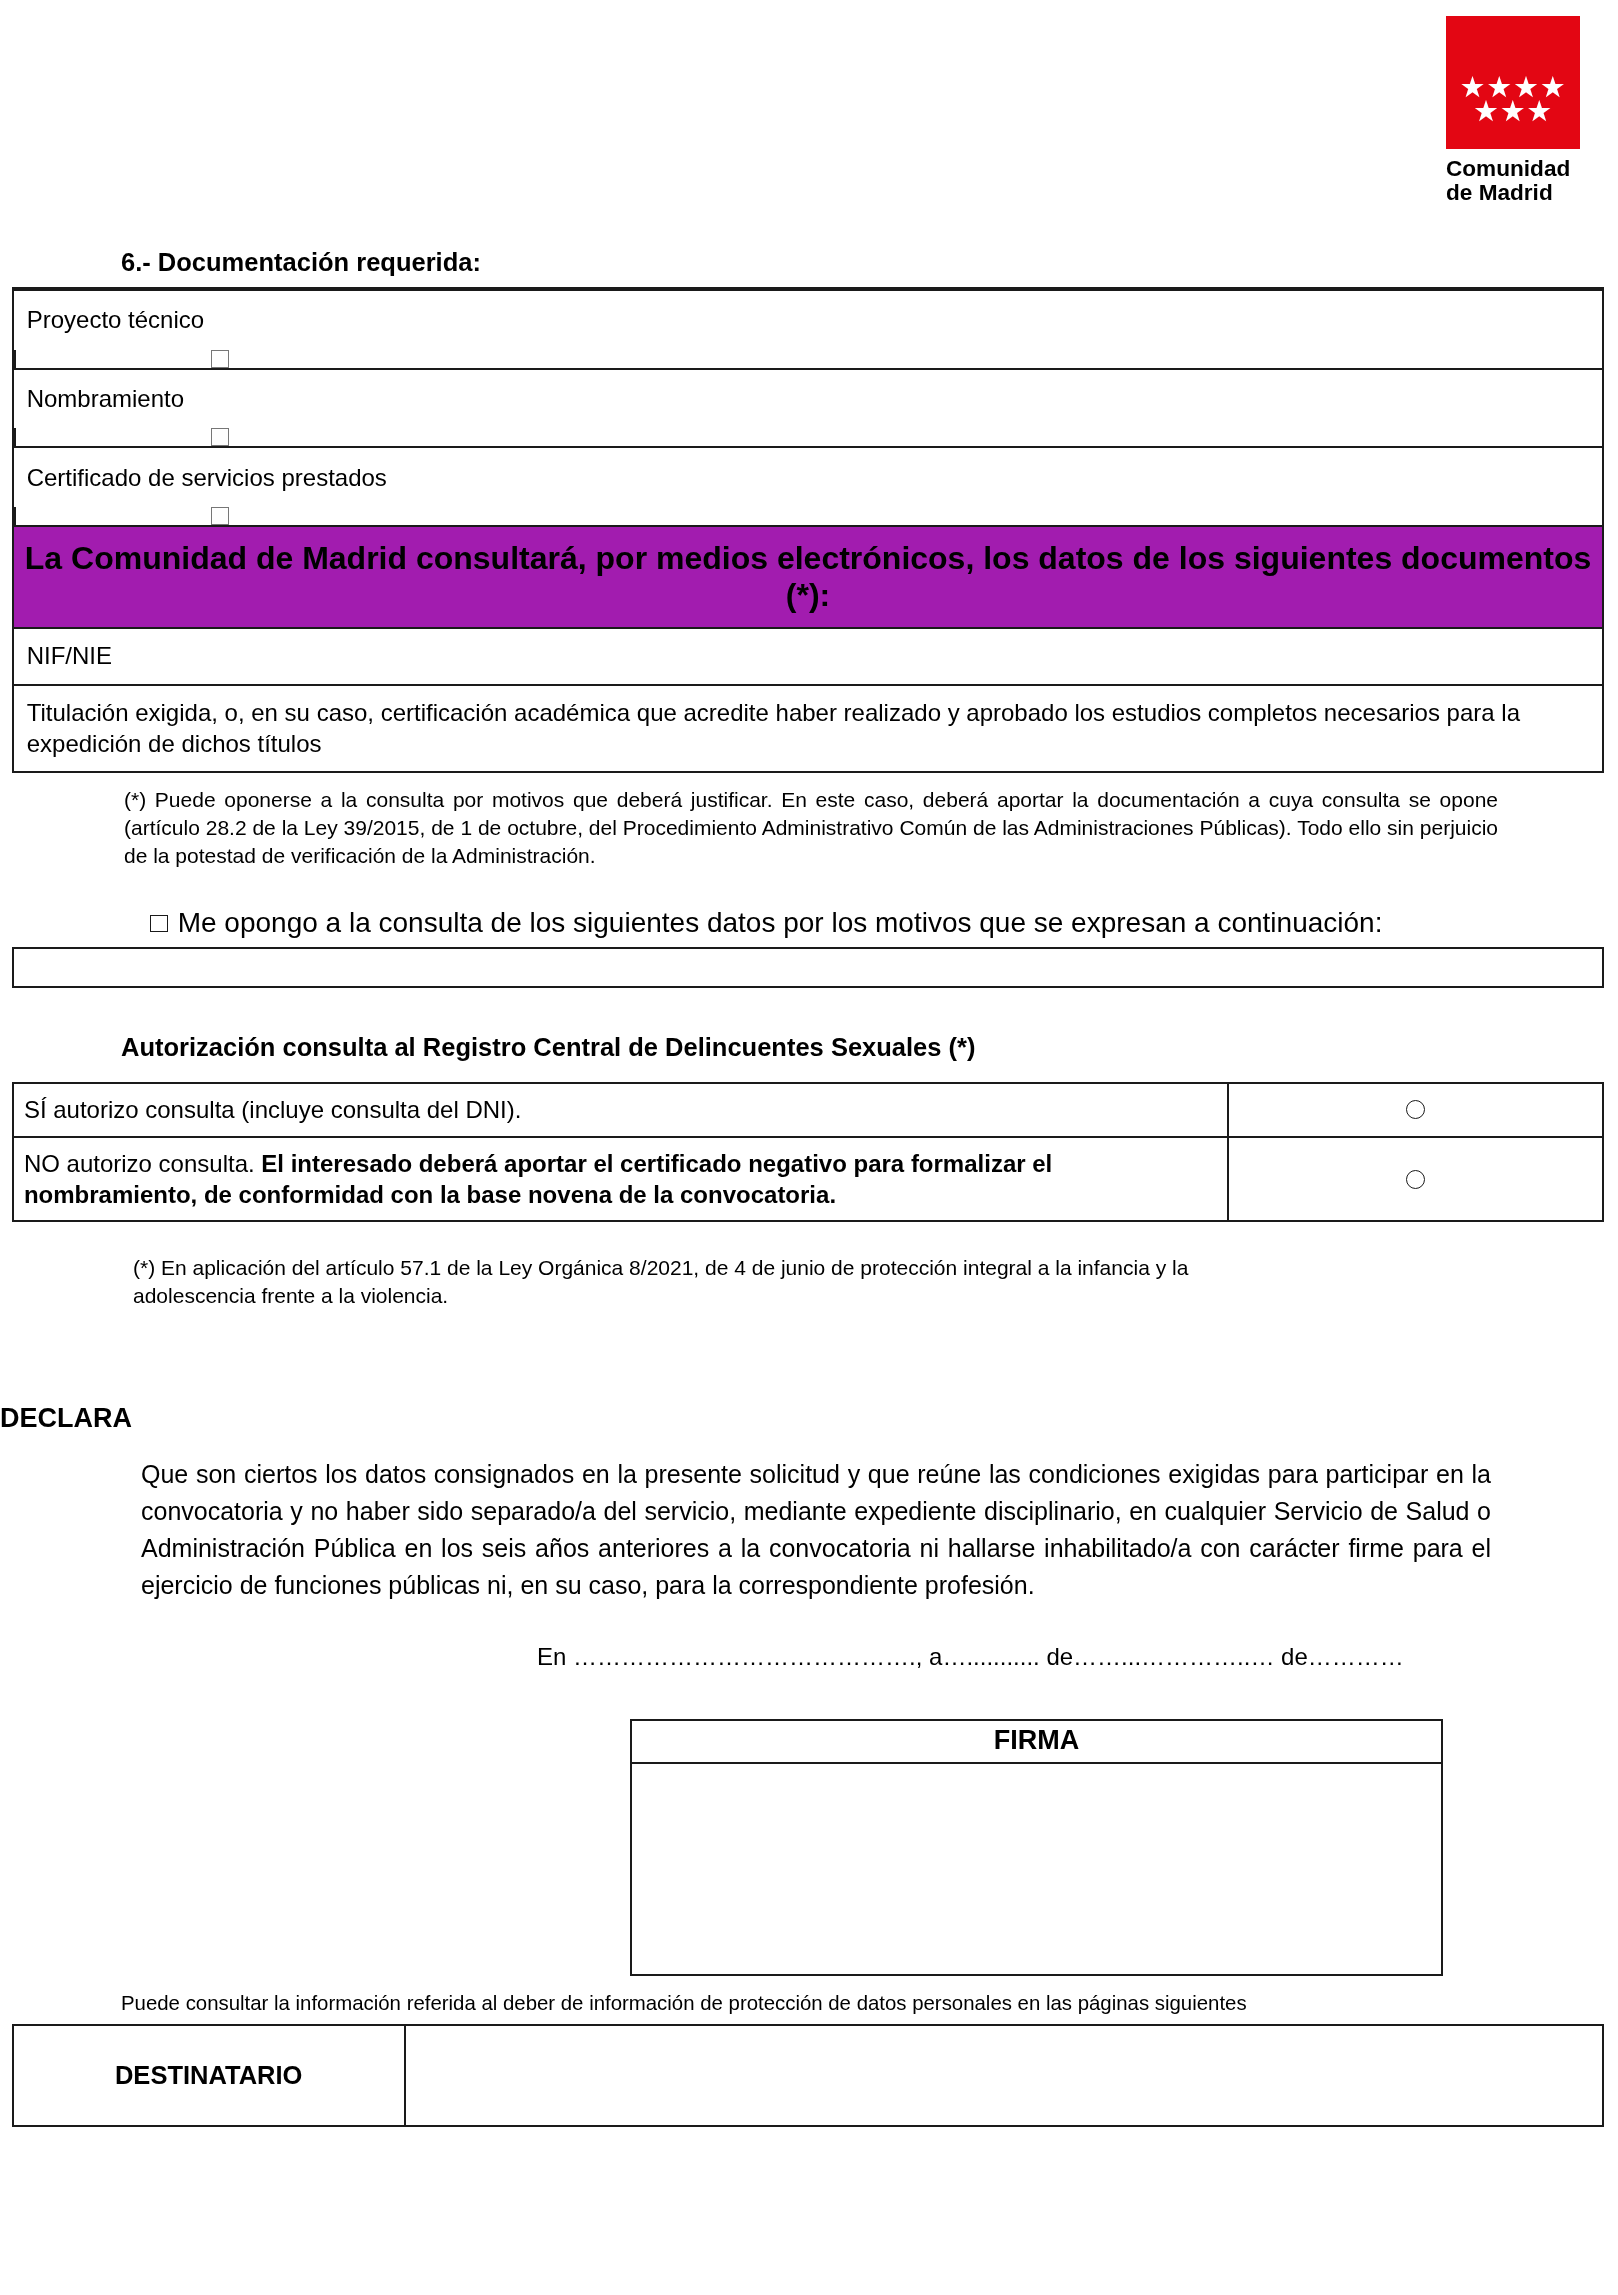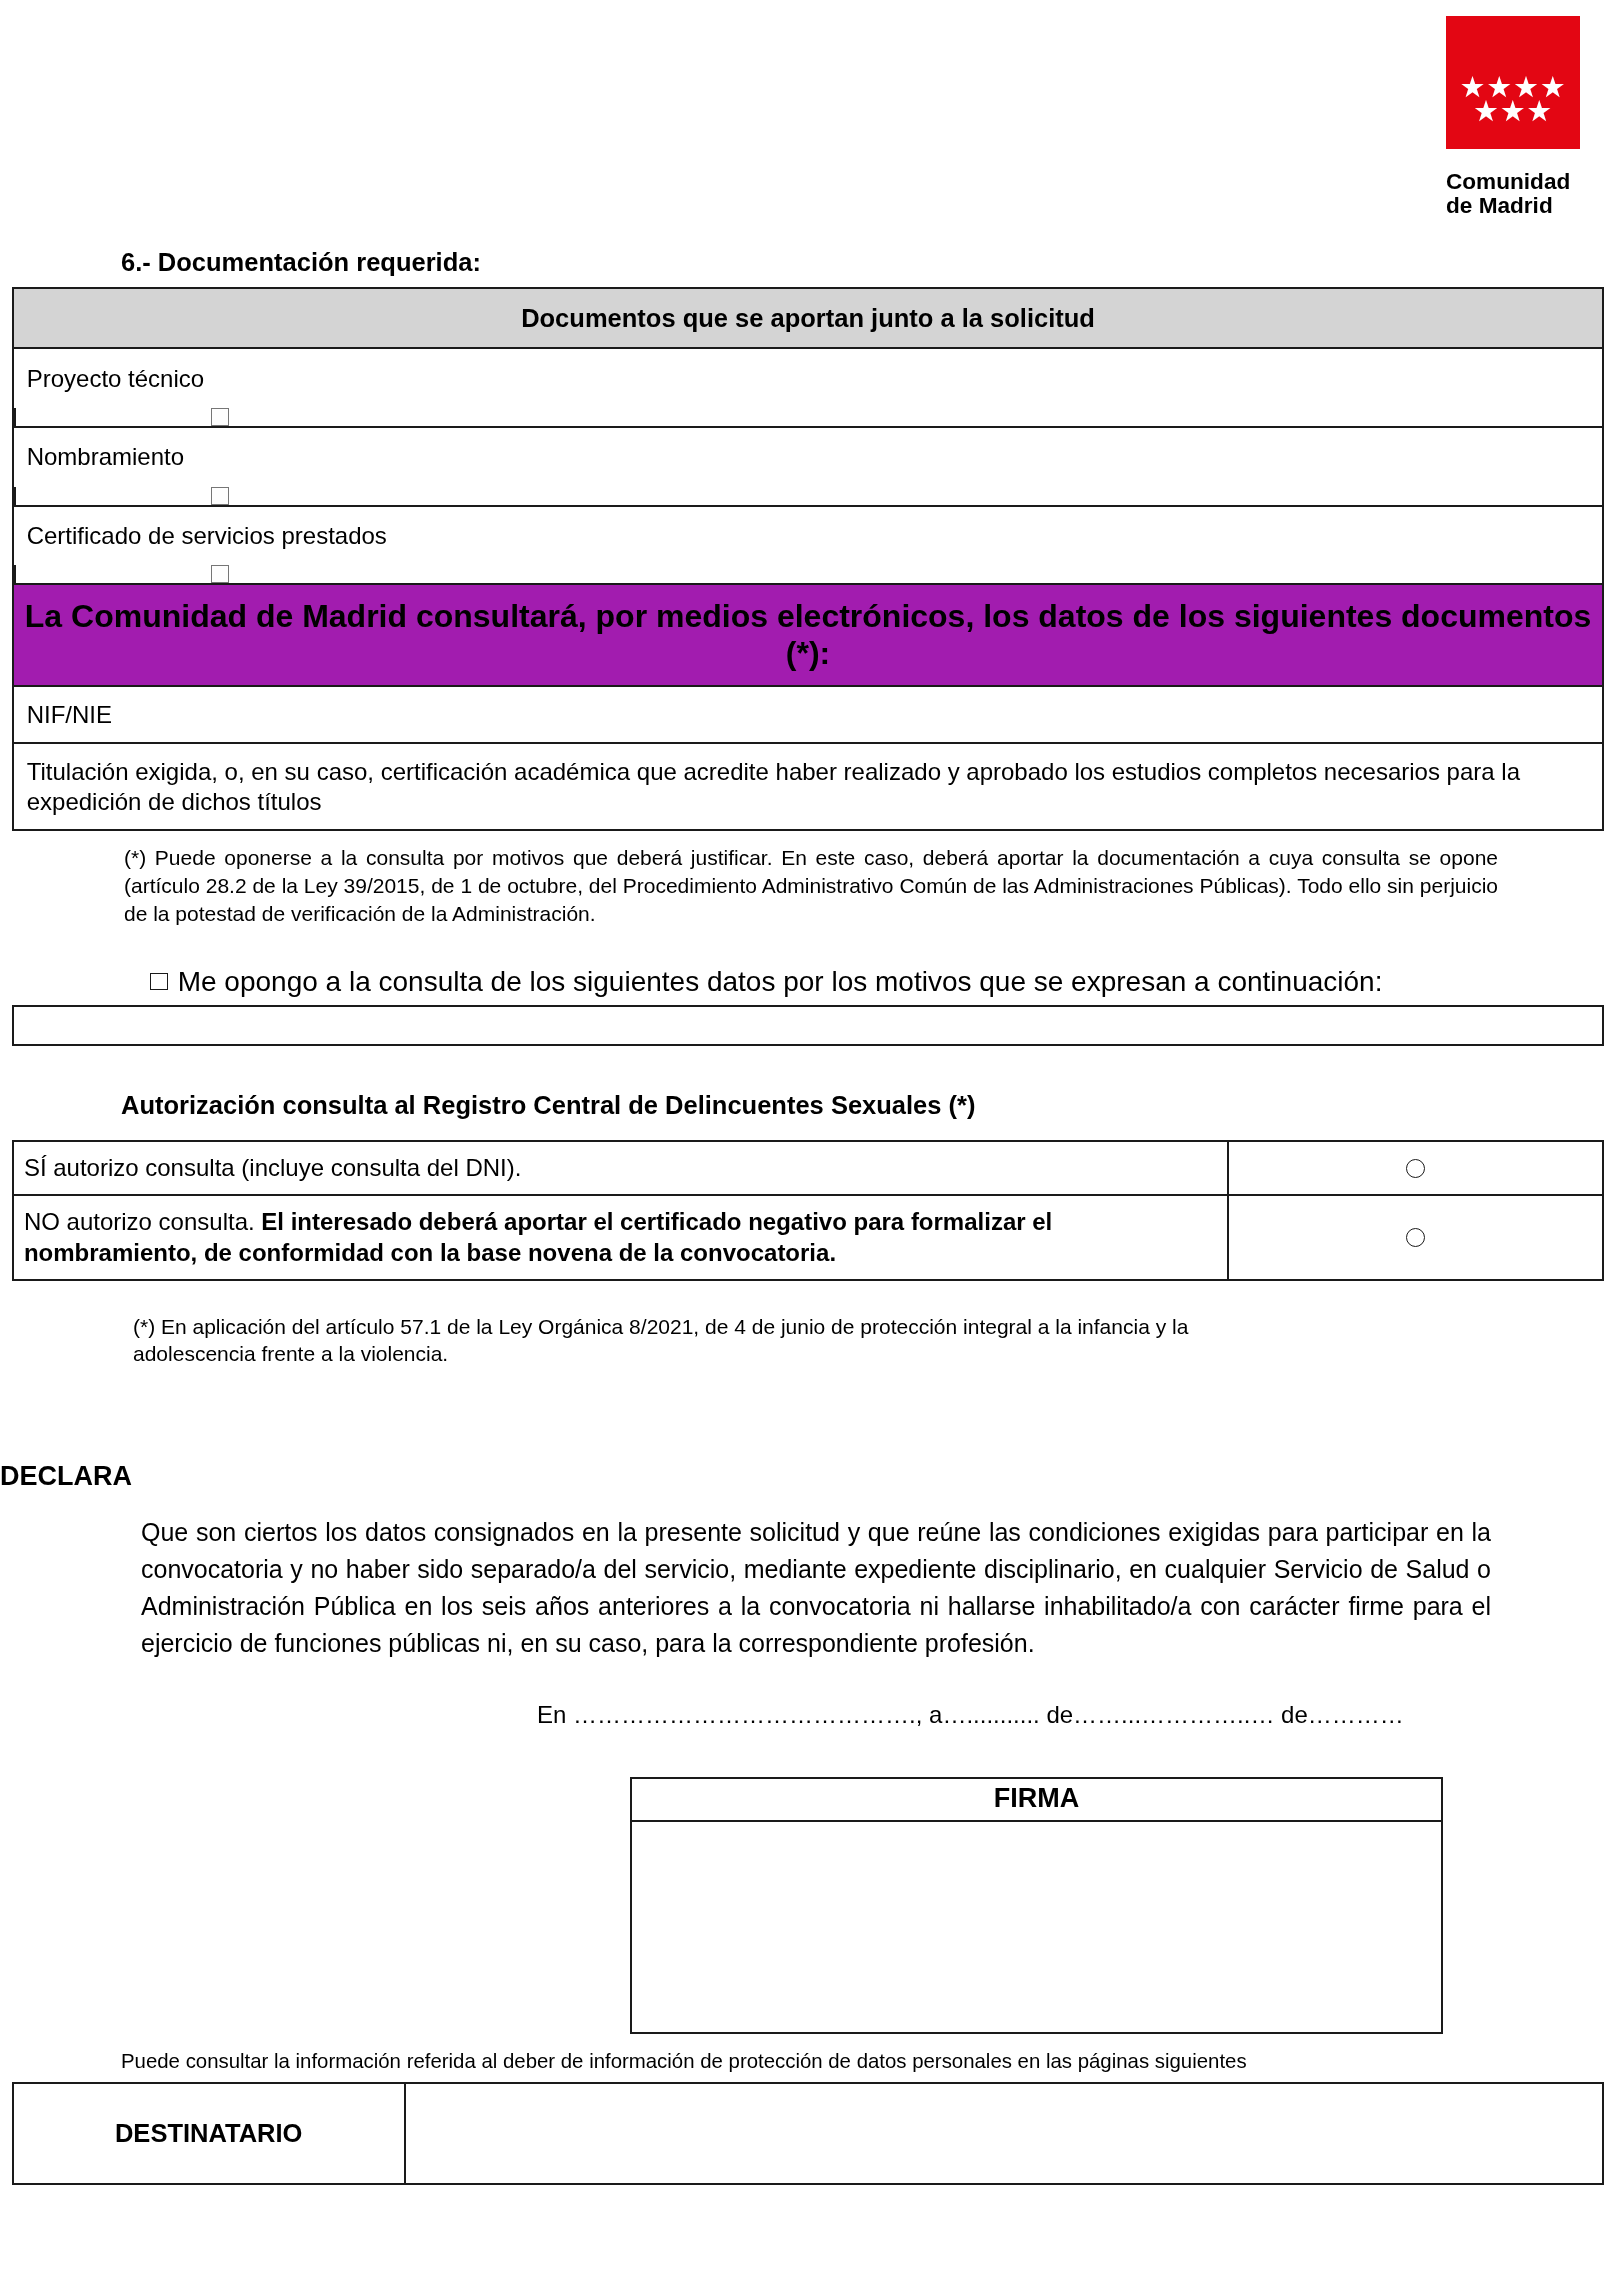--- a/index.html
+++ b/index.html
@@ -24,21 +24,21 @@
     padding-top: 34px;
   }
   .stars-row {
     color: #ffffff;
     font-size: 29px;
     line-height: 0.82;
     letter-spacing: 0.7px;
     text-align: center;
   }
   .logo-text {
-    margin-top: 21px;
+    margin-top: 8px;
     font-weight: bold;
     font-size: 22.6px;
     line-height: 1.08;
     text-align: left;
   }
 
   
   .sec-heading {
     margin: 248px 0 0 121px;
     font-size: 25.5px;
@@ -230,21 +230,20 @@
     </div>
     <div class="logo-text">
       <div>Comunidad</div>
       <div>de Madrid</div>
     </div>
   </div>
 
   <div class="sec-heading">6.-  Documentación requerida:</div>
 
   <div class="doc-table">
-    <div class="dt-header">Documentos que se aportan junto a la solicitud</div>
 
     <div class="dt-row">
       <div class="dt-label">Proyecto técnico</div>
       <div class="dt-check">
         <span class="checkbox"></span>
       </div>
     </div>
 
 
     <div class="dt-row">

